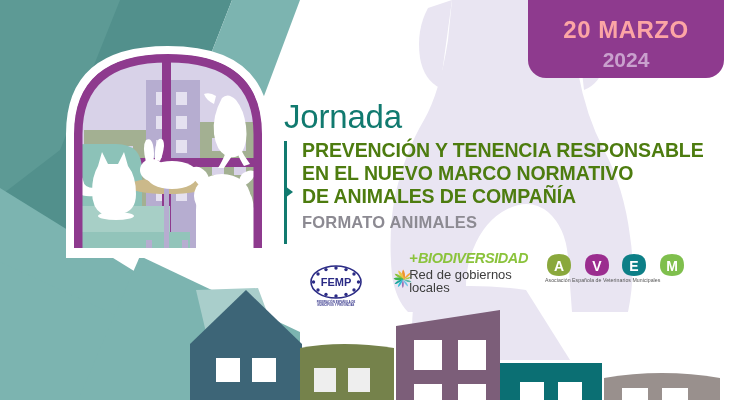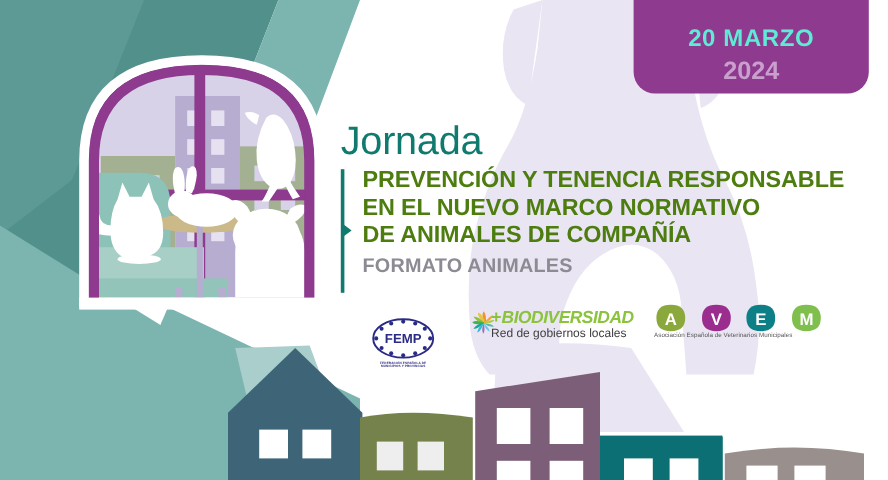--- a/index.html
+++ b/index.html
@@ -11,21 +11,21 @@
   .svgfull{display:block;width:740px;height:400px;}
 
   
   #date-badge{
     position:absolute;left:528px;top:-22px;width:196px;height:100px;
     background:#8e3a8e;border-radius:0 0 18px 18px;
     display:flex;flex-direction:column;align-items:center;justify-content:flex-end;
     padding-bottom:8px;box-sizing:border-box;
   }
   #date-badge .d-day{
-    color:#5eead4;font-size:20px;font-weight:bold;letter-spacing:.5px;line-height:1;
+    color:#fca5a5;font-size:24px;font-weight:bold;letter-spacing:.5px;line-height:1;
   }
   #date-badge .d-year{
     color:#c9a0cd;font-size:21px;font-weight:bold;line-height:1;margin-top:7px;text-align:center;
   }
 
   
   #text-block{position:absolute;left:284px;top:100px;width:440px;}
   #jornada{
     color:#117a6f;font-size:33px;font-weight:normal;line-height:1;letter-spacing:-0.2px;
     margin:0 0 6px 0;
@@ -53,21 +53,21 @@
   .logo{position:absolute;}
   #logo-femp{left:0px;top:17px;width:62px;height:44px;}
   #logo-bio{left:88px;top:2px;width:135px;height:42px;}
   #logo-avem{left:240px;top:4px;width:146px;height:38px;}
   .logo svg{display:block;}
   .femp-caption{
     font-size:2.6px;color:#2b2b85;font-weight:bold;text-align:center;
     line-height:1.25;letter-spacing:.1px;
   }
   .bio-name{font-size:14.5px;font-weight:bold;color:#8bc33c;letter-spacing:-0.4px;line-height:1;font-style:italic;}
-  .bio-sub{font-size:10px;color:#3d3d3d;line-height:1;margin-top:2px;}
+  .bio-sub{font-size:13px;color:#3d3d3d;line-height:1;margin-top:2px;}
   .bio-plus{font-size:15px;font-weight:bold;color:#8bc33c;line-height:1;}
   .avem-caption{font-size:5.2px;color:#555;letter-spacing:.05px;line-height:1;}
 </style>
 </head>
 <body>
 
 <div id="poster">
 
   <div class="layer">
     <svg class="svgfull" viewBox="0 0 740 400" xmlns="http://www.w3.org/2000/svg">

